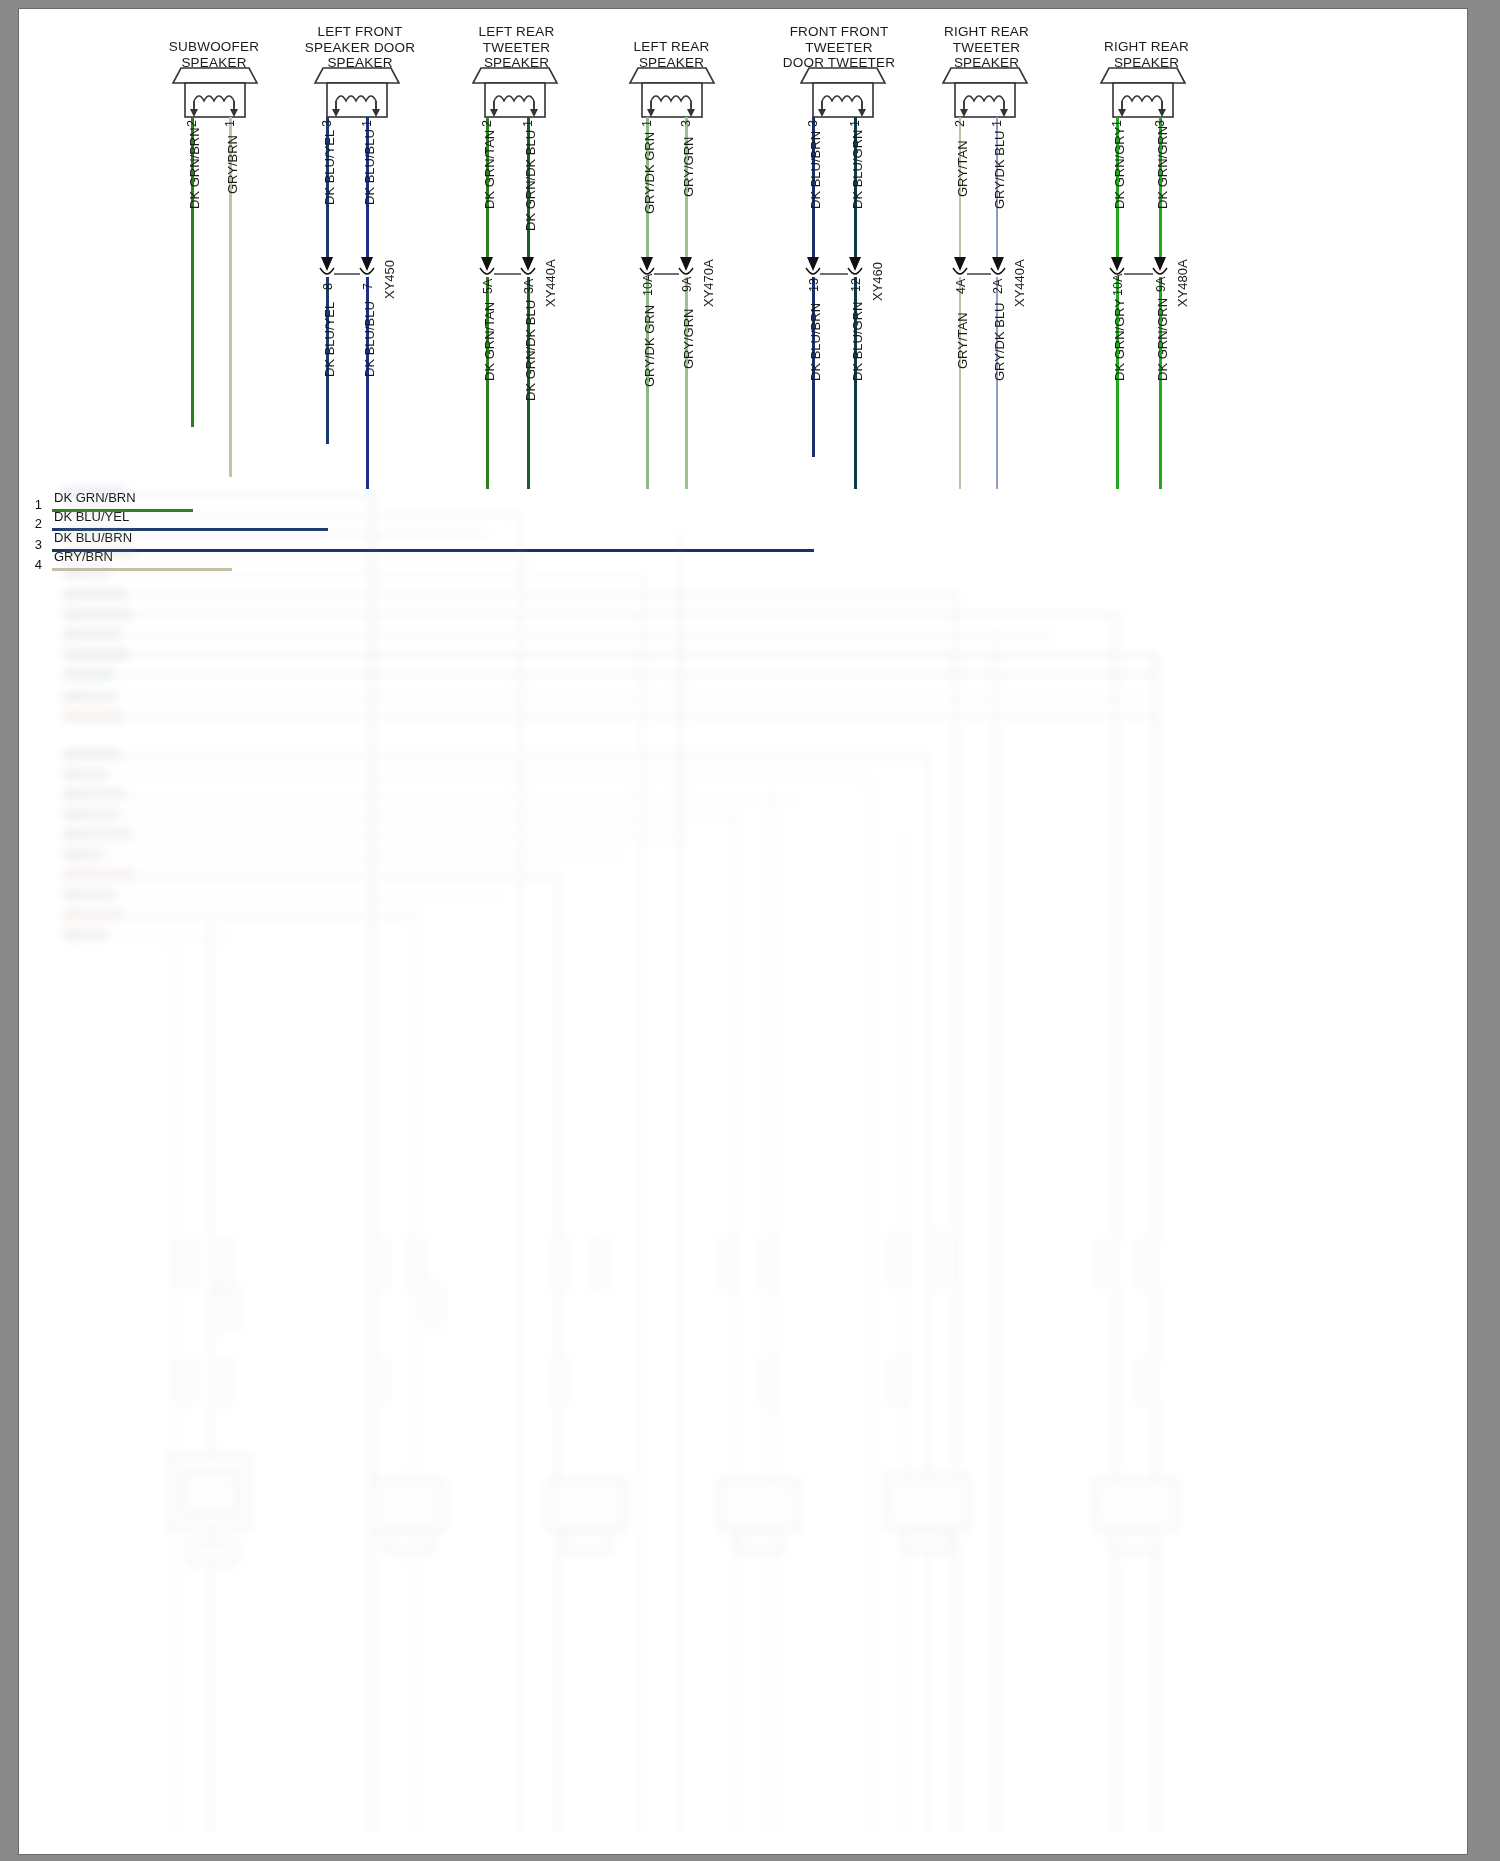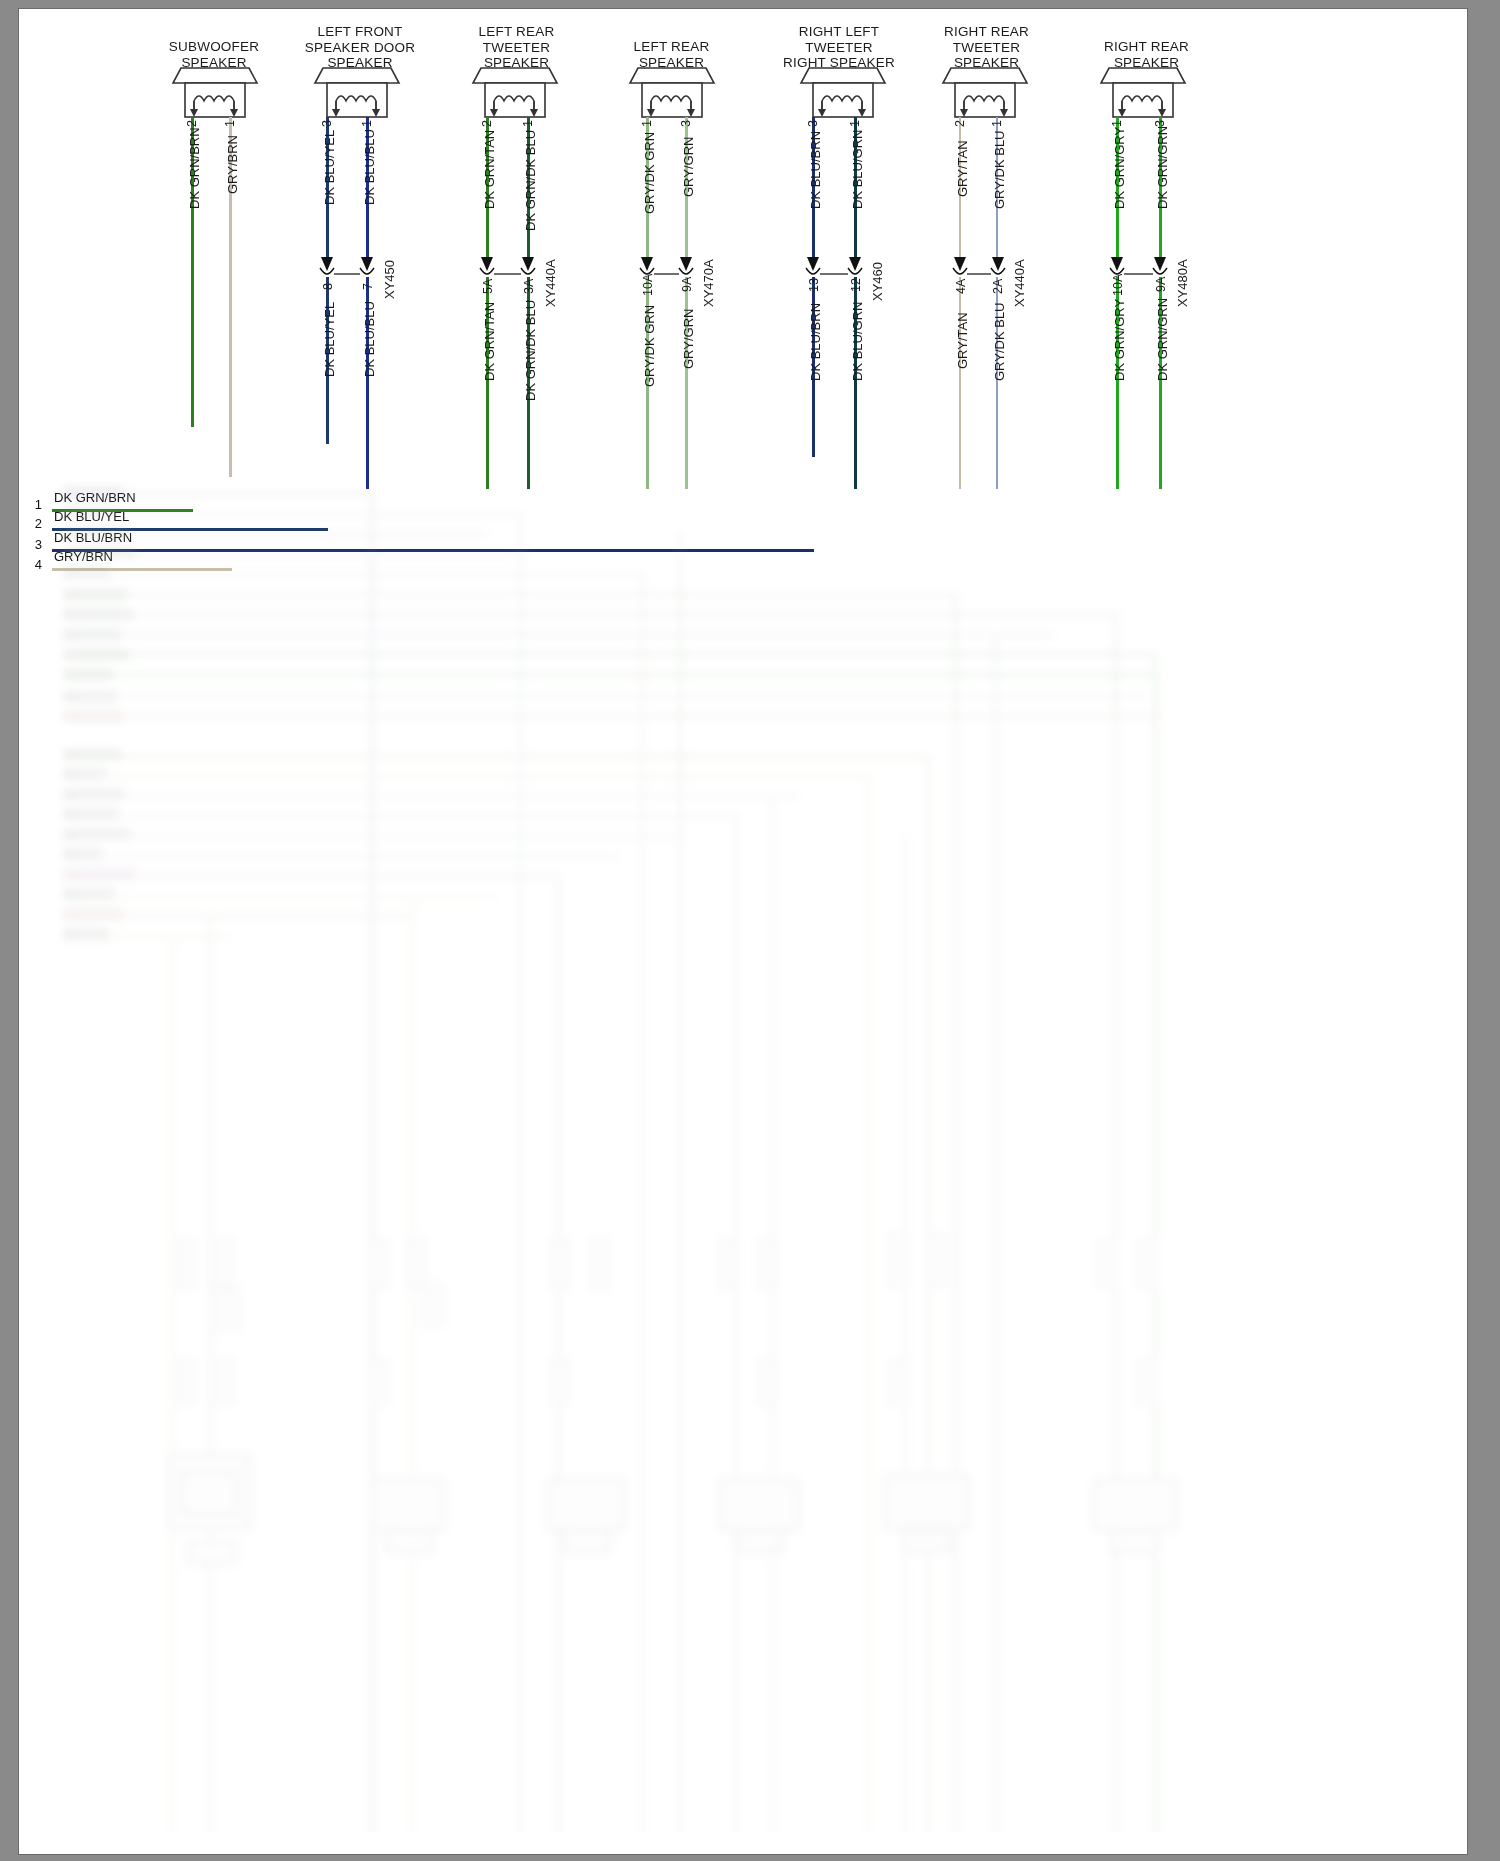--- a/index.html
+++ b/index.html
@@ -49,23 +49,23 @@
     <div class="hdr" style="left:415px;top:15px;width:165px;">
       <div>LEFT REAR</div>
       <div>TWEETER</div>
       <div>SPEAKER</div>
     </div>
     <div class="hdr" style="left:570px;top:30px;width:165px;">
       <div>LEFT REAR</div>
       <div>SPEAKER</div>
     </div>
     <div class="hdr" style="left:725px;top:15px;width:190px;">
-      <div>RIGHT LEFT</div>
+      <div>FRONT FRONT</div>
       <div>TWEETER</div>
-      <div>RIGHT SPEAKER</div>
+      <div>DOOR TWEETER</div>
     </div>
     <div class="hdr" style="left:885px;top:15px;width:165px;">
       <div>RIGHT REAR</div>
       <div>TWEETER</div>
       <div>SPEAKER</div>
     </div>
     <div class="hdr" style="left:1045px;top:30px;width:165px;">
       <div>RIGHT REAR</div>
       <div>SPEAKER</div>
     </div>

